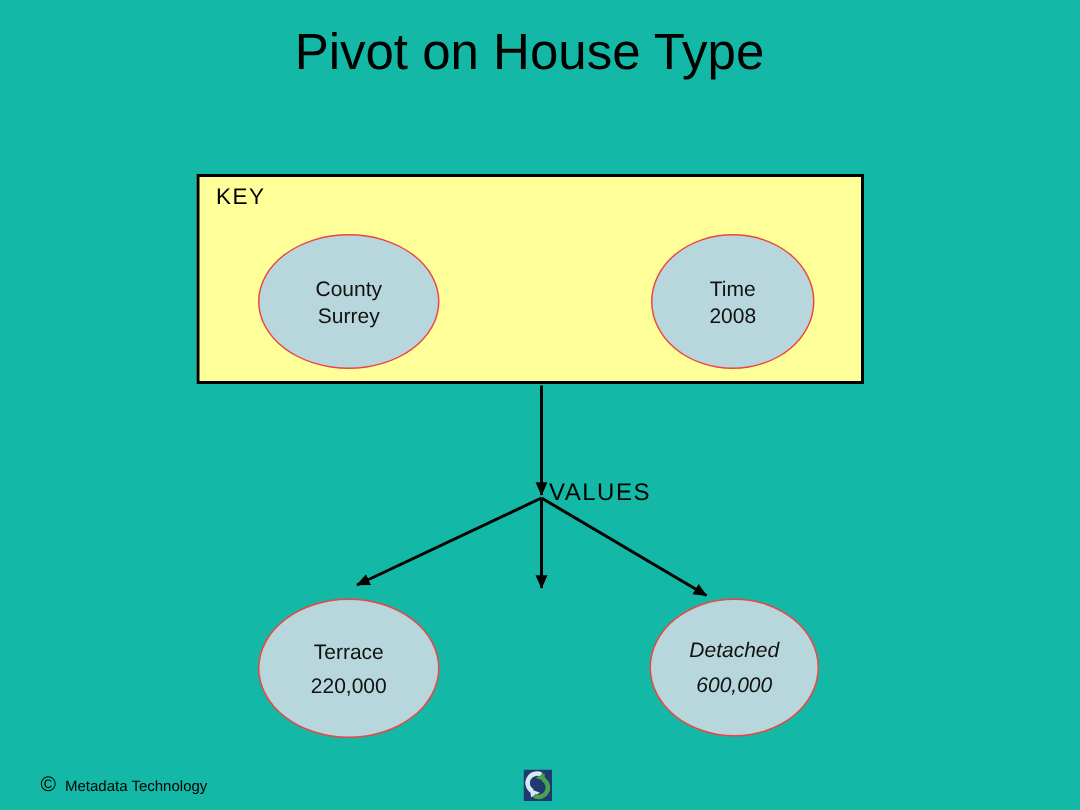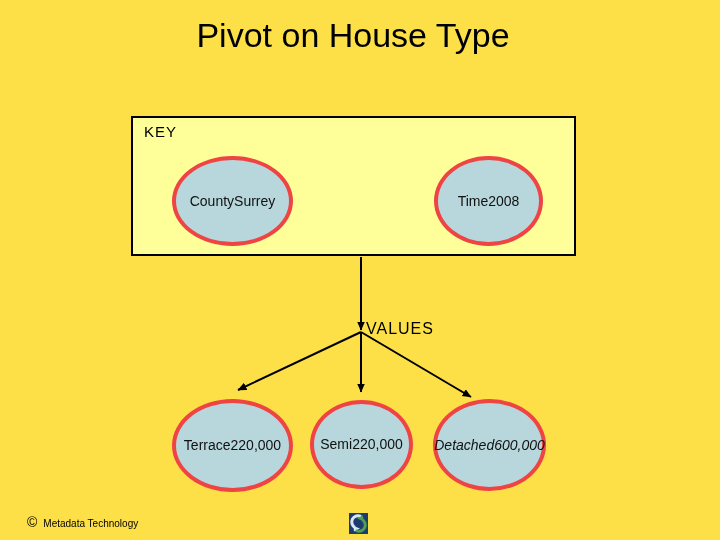--- a/index.html
+++ b/index.html
@@ -1,35 +1,35 @@
 <!DOCTYPE html>
 <html><head>
 <meta charset="utf-8">
 <style>
   * { margin:0; padding:0; box-sizing:border-box; }
   html,body { background:#fff; }
   .slide {
-    position:relative; width:720px; height:540px; background:#fde047;
+    position:relative; width:720px; height:540px; background:#14b8a6;
     font-family:"Liberation Sans", sans-serif; overflow:hidden; color:#000;
   }
   .title {
     position:absolute; left:0; top:16px; width:706px; text-align:center;
     font-size:34px; font-weight:400; color:#000; letter-spacing:0px;
   }
   .connectors { position:absolute; left:0; top:0; pointer-events:none; }
   .key-panel {
     position:absolute; left:131px; top:116px; width:445px; height:140px;
     background:#FFFF99; border:2px solid #000;
   }
   .key-label {
     position:absolute; left:11px; top:5px; font-size:15px; letter-spacing:1px; color:#000;
   }
   .node {
-    position:absolute; border-radius:50%; background:#B8D7DC; border:4px solid #ef4444;
-    display:flex; flex-direction:row; align-items:center; justify-content:center;
+    position:absolute; border-radius:50%; background:#B8D7DC; border:1px solid #ef4444;
+    display:flex; flex-direction:column; align-items:center; justify-content:center;
     text-align:center; font-size:14px; color:#111;
   }
   .key-node  { line-height:18px; }
   .value-node{ line-height:23px; }
   #node-county   { left:172px; top:156px; width:121px; height:90px; }
   #node-bedrooms { left:297px; top:155px; width:121px; height:92px; }
   #node-time     { left:434px; top:156px; width:109px; height:90px; }
   #node-terrace  { left:172px; top:399px; width:121px; height:93px; }
   #node-semi     { left:310px; top:400px; width:103px; height:89px; }
   #node-detached { left:433px; top:399px; width:113px; height:92px;font-style:italic; }
@@ -76,24 +76,20 @@
     <span>Time</span>
     <span>2008</span>
   </div>
 
   <div class="values-label">VALUES</div>
 
   <div class="node value-node" id="node-terrace">
     <span>Terrace</span>
     <span>220,000</span>
   </div>
-  <div class="node value-node" id="node-semi">
-    <span>Semi</span>
-    <span>220,000</span>
-  </div>
   <div class="node value-node" id="node-detached">
     <span>Detached</span>
     <span>600,000</span>
   </div>
 
   <div class="footer">
     <span class="copyright-symbol">©</span>
     <span class="copyright-text">Metadata Technology</span>
   </div>
 

